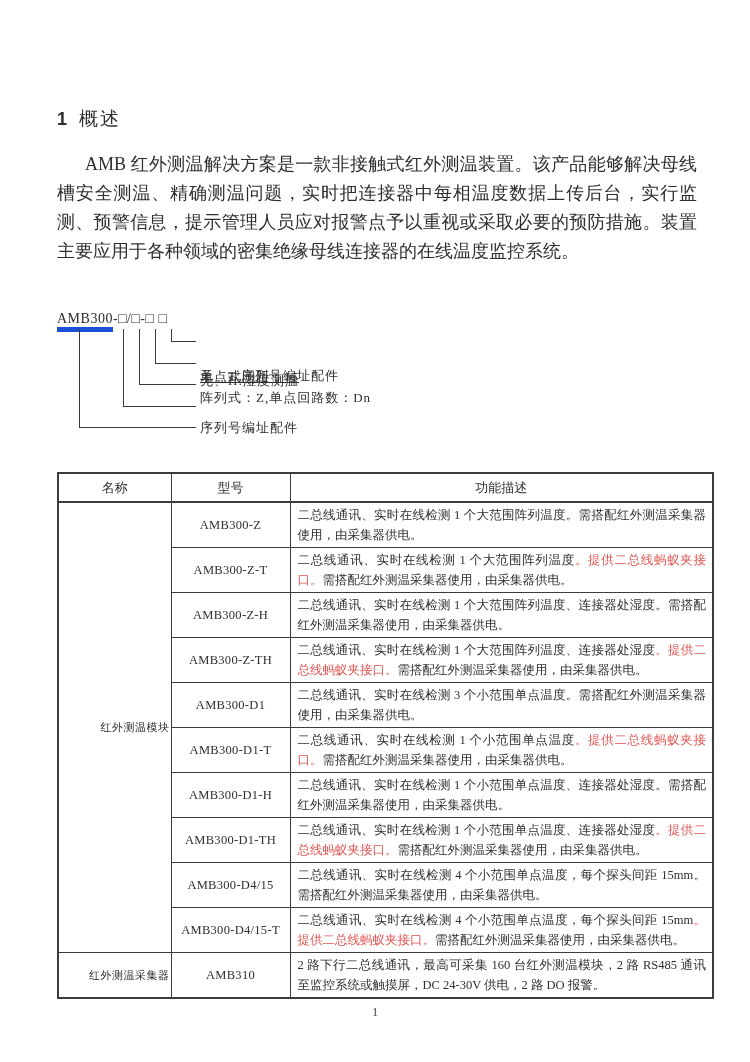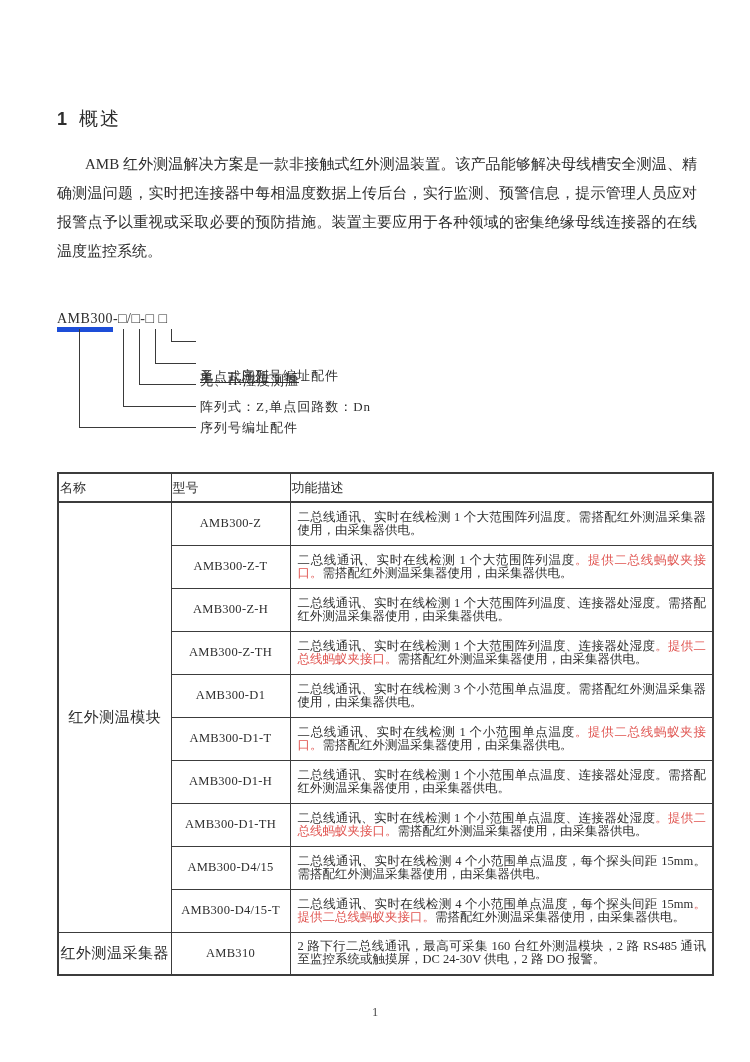--- a/index.html
+++ b/index.html
@@ -14,55 +14,55 @@
   
   .section-heading { font-size:19px; line-height:22px; white-space:nowrap; }
   .section-heading .sec-num { font-weight:bold; font-family:"Liberation Sans","DejaVu Sans",sans-serif; margin-right:12px; font-size:18px; }
   .section-heading .sec-title { letter-spacing:2px; }
   .heading-2 { margin-top:18px; }
   .heading-2 .sec-title { letter-spacing:7px; }
 
   
   .intro-para {
     margin-top:20px; width:640px;
-    font-size:15px; line-height:29px;
+    font-size:18px; line-height:29px;
     text-align:justify; text-indent:28px;
   }
 
   
   .diagram { position:relative; margin-top:45px; height:132px; font-size:13px; }
   .model-code { position:absolute; left:0; top:0; font-size:14px; letter-spacing:0.5px; white-space:pre; }
   .model-underline { border-bottom:5px solid #1d4ed8; padding-bottom:1px; }
   .branch { position:absolute; border-left:1px solid #3a3a3a; border-bottom:1px solid #3a3a3a; }
   .branch-1 { left:22px;  top:18px; width:116px; height:98px; }
   .branch-2 { left:66px;  top:18px; width:72px;  height:77px; }
   .branch-3 { left:82px;  top:18px; width:56px;  height:55px; }
   .branch-4 { left:98px;  top:18px; width:40px;  height:34px; }
   .branch-5 { left:114px; top:18px; width:24px;  height:12px; }
   .dlabel { position:absolute; left:143px; white-space:nowrap; letter-spacing:1px; }
   .dlabel-1 { top:22px;margin-top:39px; }
   .dlabel-2 { top:56px; }
   .dlabel-3 { top:57px;text-decoration:underline; }
-  .dlabel-4 { top:87px;text-align:center; }
+  .dlabel-4 { top:78px;text-align:center; }
   .dlabel-5 { top:108px; }
 
   
   table.spec { border-collapse:collapse; width:657px; margin-top:29px; font-size:12.5px; table-layout:fixed; }
   table.spec, table.spec th, table.spec td { border:1px solid #3c3c3c; }
   table.spec { border:2px solid #3c3c3c; }
   table.spec thead th {
     font-weight:normal; font-size:13px; height:25px;
-    border-bottom:2px solid #3c3c3c; text-align:left;
+    border-bottom:2px solid #3c3c3c; text-align:center;
   }
   col.c-name  { width:113px; }
   col.c-model { width:119px; }
   tbody tr { height:43px; }
-  td.name-cell  { text-align:center; font-size:15px; letter-spacing:0.5px; }
+  td.name-cell  { text-align:right; font-size:11px; letter-spacing:0.5px; }
   td.model-cell { text-align:center; letter-spacing:0.3px; }
-  td.desc-cell  { padding:2px 6px 2px 7px; line-height:13px; text-align:justify; }
+  td.desc-cell  { padding:2px 6px 2px 7px; line-height:20px; text-align:justify; }
 
   .page-number { position:absolute; left:0; top:1005px; width:750px; text-align:center; font-size:12.5px; color:#4a4a4a; }
 </style>
 </head>
 <body>
 
 <div class="page">
   <div class="content">
 
     <div class="section-heading">

